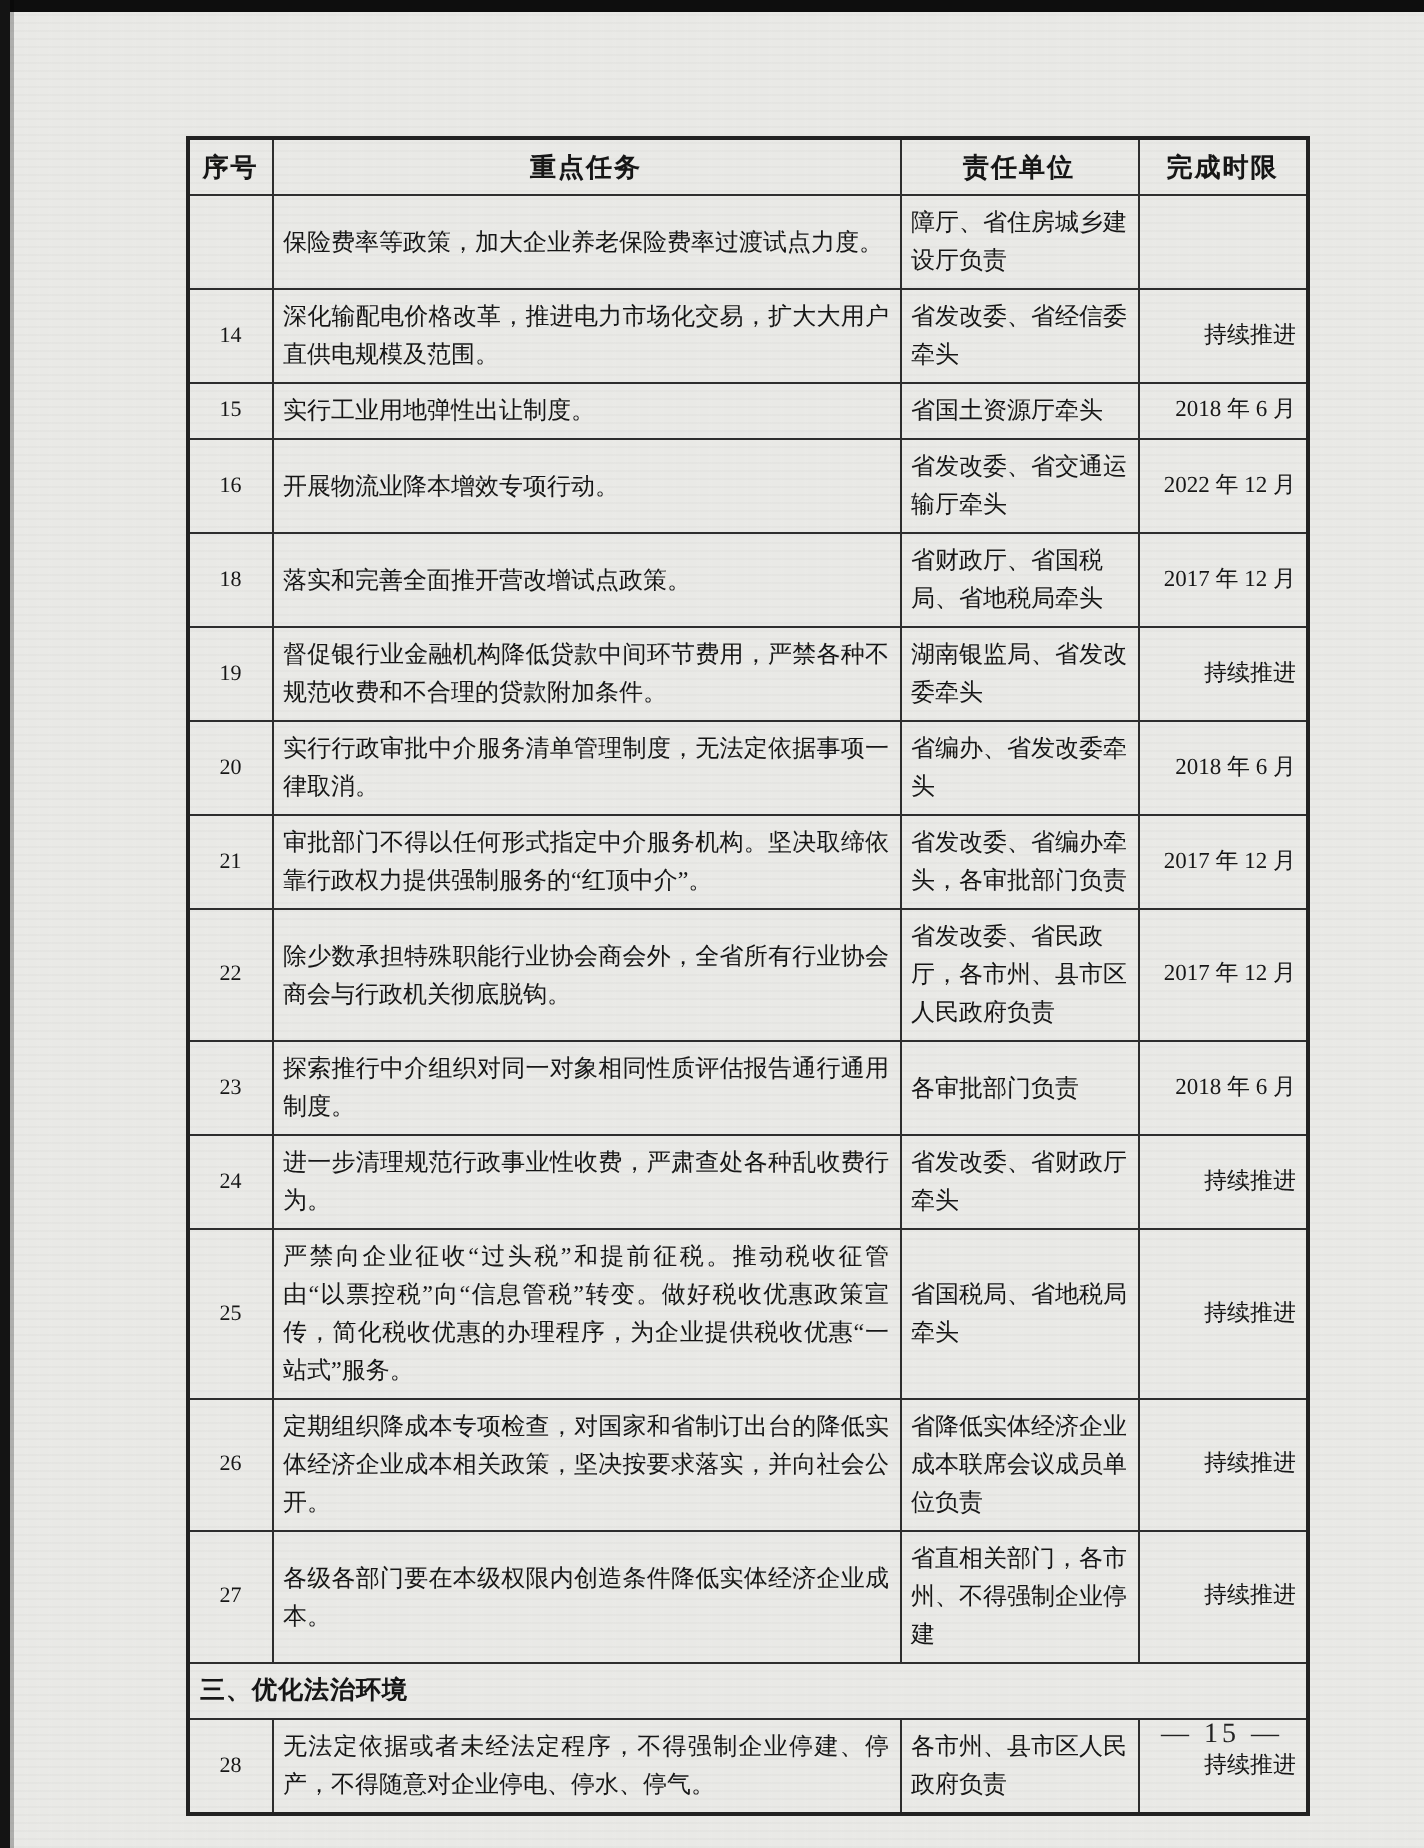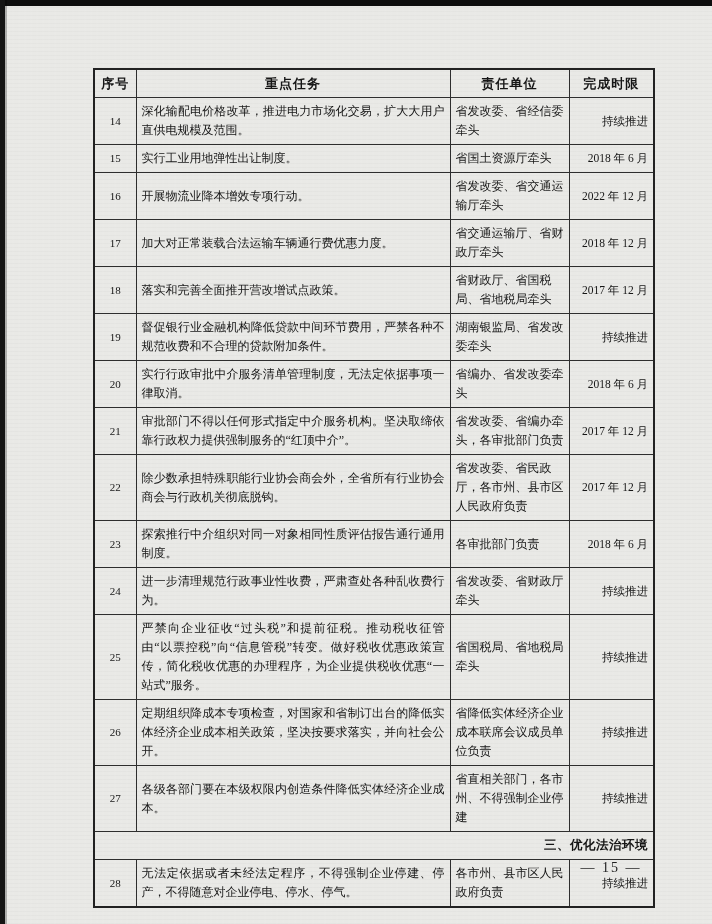--- a/index.html
+++ b/index.html
@@ -29,21 +29,21 @@
     padding:4px 5px;
     vertical-align:middle;
     overflow:hidden;
   }
   table.doc-table{border:2.2px solid #222;}
   th.hdr{font-weight:bold;font-size:13px;text-align:center;padding:11px 2px;letter-spacing:1px;}
   td.num{text-align:center;font-family:"Liberation Serif","DejaVu Serif",serif;font-size:11px;}
   td.task{text-align:justify;padding:4px 6px;}
   td.unit{text-align:left;}
   td.deadline{text-align:right;white-space:nowrap;font-size:11.5px;}
-  td.section{font-weight:bold;text-align:right;padding:5px 8px;font-size:12.5px;letter-spacing:0.5px;}
+  td.section{font-weight:bold;text-align:left;padding:5px 8px;font-size:12.5px;letter-spacing:0.5px;}
   .page-number{
     position:absolute;left:556px;top:860px;width:110px;
     font-size:14px;letter-spacing:2px;color:#222;text-align:center;white-space:nowrap;
   }
 </style>
 </head>
 <body>
 
 <div class="scan-page">
   <div class="edge-top"></div>
@@ -57,42 +57,42 @@
         <col style="width:85px">
     </colgroup>
     <tbody>
         <tr>
       <th class="hdr">序号</th>
       <th class="hdr">重点任务</th>
       <th class="hdr">责任单位</th>
       <th class="hdr">完成时限</th>
     </tr>
     <tr>
+      <td class="num"></td>
+      <td class="task">保险费率等政策，加大企业养老保险费率过渡试点力度。</td>
+      <td class="unit">障厅、省住房城乡建设厅负责</td>
+      <td class="deadline"></td>
+    </tr>
+    <tr>
       <td class="num">14</td>
       <td class="task">深化输配电价格改革，推进电力市场化交易，扩大大用户直供电规模及范围。</td>
       <td class="unit">省发改委、省经信委牵头</td>
       <td class="deadline">持续推进</td>
     </tr>
     <tr>
       <td class="num">15</td>
       <td class="task">实行工业用地弹性出让制度。</td>
       <td class="unit">省国土资源厅牵头</td>
       <td class="deadline">2018 年 6 月</td>
     </tr>
     <tr>
       <td class="num">16</td>
       <td class="task">开展物流业降本增效专项行动。</td>
       <td class="unit">省发改委、省交通运输厅牵头</td>
       <td class="deadline">2022 年 12 月</td>
-    </tr>
-    <tr>
-      <td class="num">17</td>
-      <td class="task">加大对正常装载合法运输车辆通行费优惠力度。</td>
-      <td class="unit">省交通运输厅、省财政厅牵头</td>
-      <td class="deadline">2018 年 12 月</td>
     </tr>
     <tr>
       <td class="num">18</td>
       <td class="task">落实和完善全面推开营改增试点政策。</td>
       <td class="unit">省财政厅、省国税局、省地税局牵头</td>
       <td class="deadline">2017 年 12 月</td>
     </tr>
     <tr>
       <td class="num">19</td>
       <td class="task">督促银行业金融机构降低贷款中间环节费用，严禁各种不规范收费和不合理的贷款附加条件。</td>

